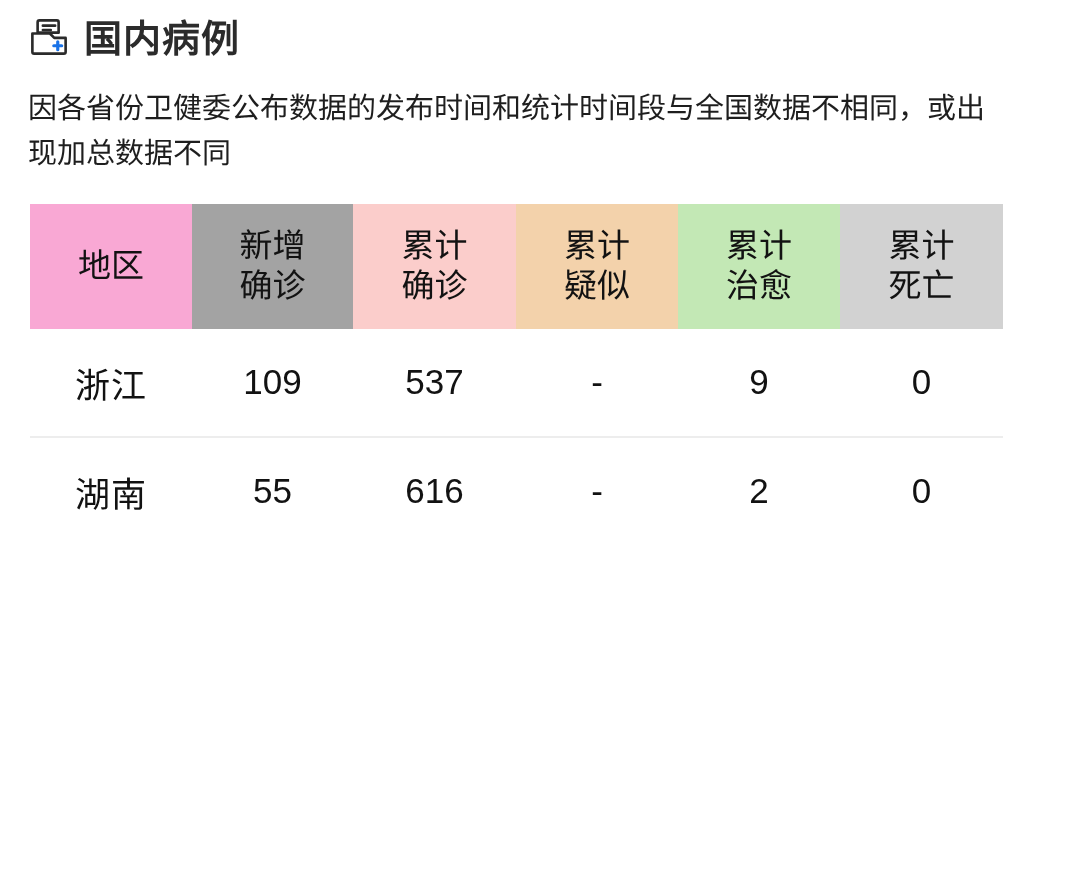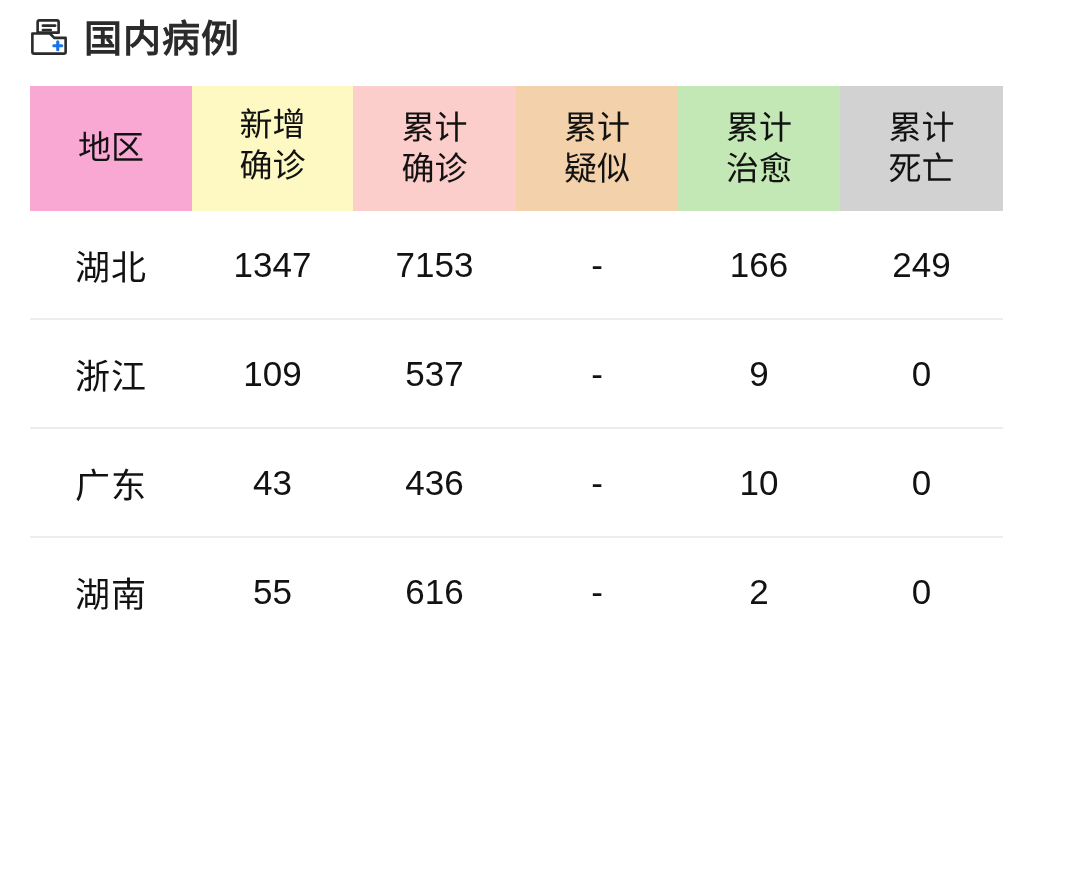--- a/index.html
+++ b/index.html
@@ -80,21 +80,21 @@
     vertical-align: middle;
     text-align: center;
     font-size: 33px;
     font-weight: normal;
     line-height: 1.22;
     color: #121212;
     padding: 0;
     border: 0;
   }
   .th-region { background: #f9a8d4; }
-  .th-new    { background: #fef9c3; font-family: Liberation Mono, monospace; }
+  .th-new    { background: #a3a3a3; }
   .th-conf   { background: #fbcdcb; }
   .th-susp   { background: #f3d2ab; }
   .th-cure   { background: #c3e8b5; }
   .th-death  { background: #d2d2d2; }
 
   .th-l1, .th-l2 { display: block; }
 
   table.data-table tbody td {
     height: 107px;
     vertical-align: middle;
@@ -126,20 +126,21 @@
       <line x1="17" y1="16" x2="26" y2="16" stroke="#2b2b2b" stroke-width="3" stroke-linecap="round"></line>
       <path d="M5 20 h20 l5 5 h13 v16 a2 2 0 0 1 -2 2 h-34 a2 2 0 0 1 -2 -2 z" fill="#ffffff" stroke="#2b2b2b" stroke-width="3" stroke-linejoin="round"></path>
       <g stroke="#1a73e8" stroke-width="3.6" stroke-linecap="round">
         <line x1="34" y1="29.5" x2="34" y2="38.5"></line>
         <line x1="29.5" y1="34" x2="38.5" y2="34"></line>
       </g>
     </svg>
     <div class="page-title">国内病例</div>
   </div>
 
+  <div class="description">因各省份卫健委公布数据的发布时间和统计时间段与全国数据不相同，或出现加总数据不同</div>
 
   <div class="table-wrap">
     <table class="data-table">
       <colgroup>
         <col class="c-region">
           <col class="c-new">
           <col class="c-conf">
         <col class="c-susp">
           <col class="c-cure">
           <col class="c-death">
@@ -166,41 +167,25 @@
             <span class="th-l2">治愈</span>
           </th>
           <th class="th-death">
             <span class="th-l1">累计</span>
             <span class="th-l2">死亡</span>
           </th>
         </tr>
       </thead>
       <tbody>
         <tr>
-          <td class="cell-region">湖北</td>
-          <td>1347</td>
-          <td>7153</td>
-          <td>-</td>
-          <td>166</td>
-          <td>249</td>
-        </tr>
-        <tr>
           <td class="cell-region">浙江</td>
           <td>109</td>
           <td>537</td>
           <td>-</td>
           <td>9</td>
-          <td>0</td>
-        </tr>
-        <tr>
-          <td class="cell-region">广东</td>
-          <td>43</td>
-          <td>436</td>
-          <td>-</td>
-          <td>10</td>
           <td>0</td>
         </tr>
         <tr>
           <td class="cell-region">湖南</td>
           <td>55</td>
           <td>616</td>
           <td>-</td>
           <td>2</td>
           <td>0</td>
         </tr>

